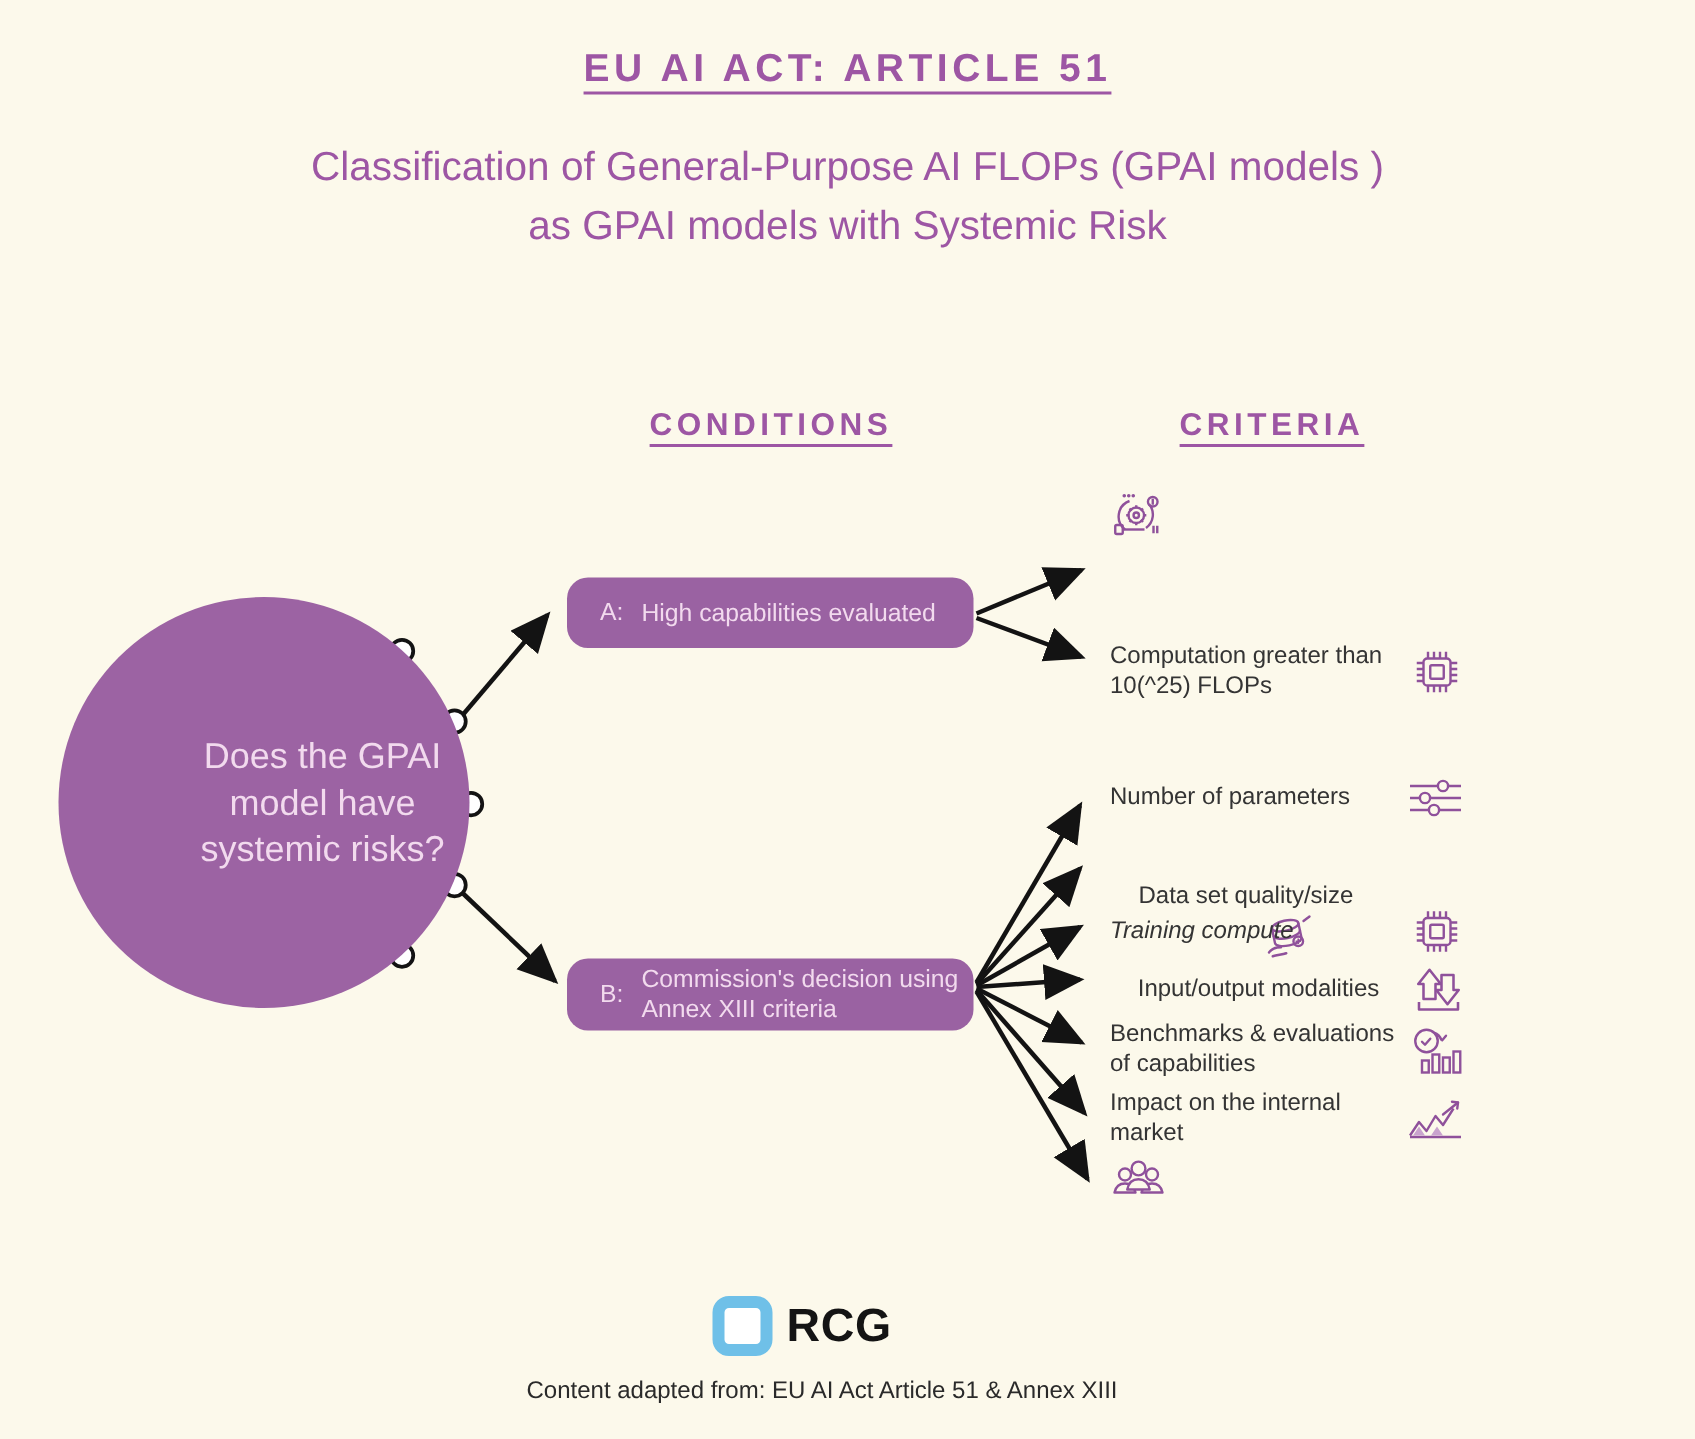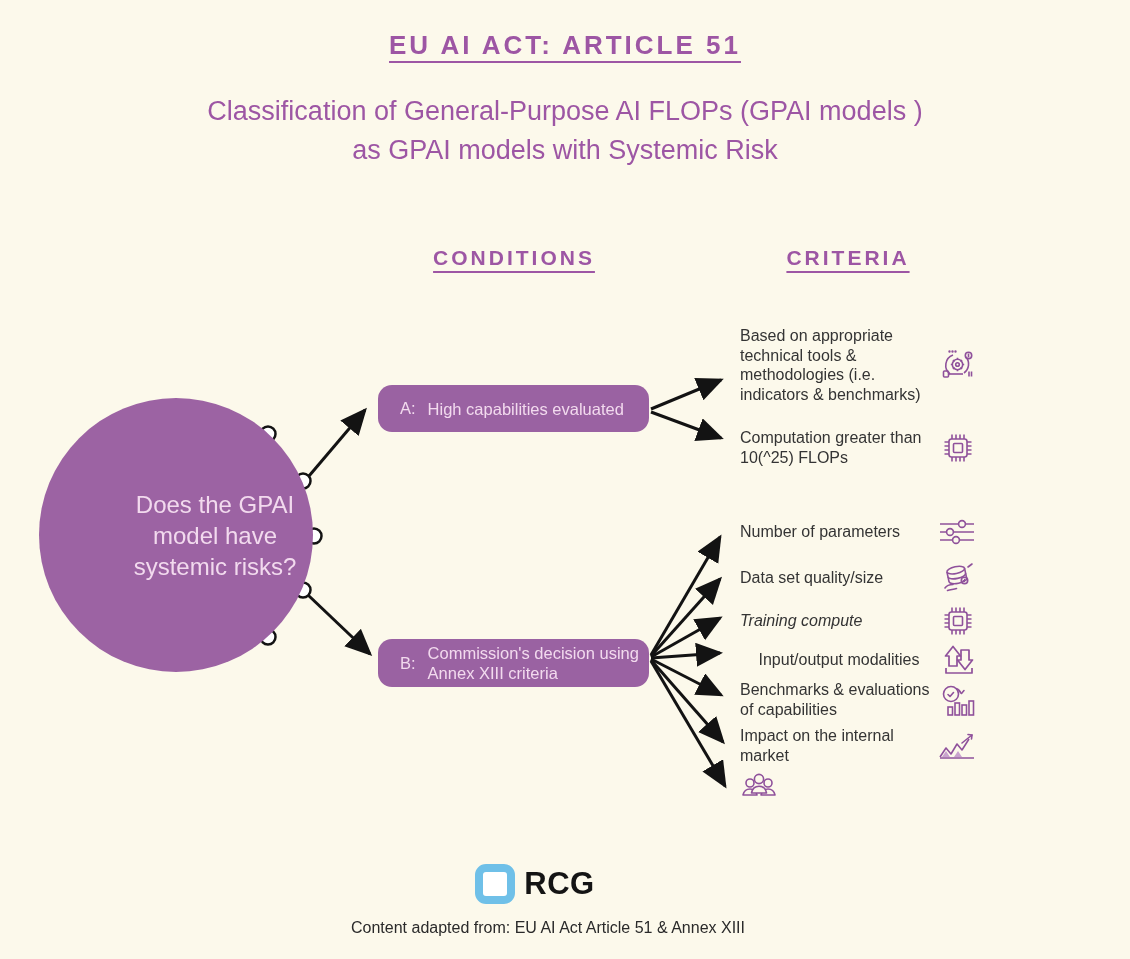--- a/index.html
+++ b/index.html
@@ -14,21 +14,21 @@
   .title{
     top:30px;left:0;width:1130px;text-align:center;
     font-size:26px;font-weight:600;letter-spacing:3px;color:#9D56A4;
     text-decoration:underline;text-underline-offset:7px;text-decoration-thickness:2px;
   }
   .subtitle{
     top:92px;left:0;width:1130px;text-align:center;
     font-size:27px;font-weight:500;line-height:39px;color:#9D56A4;
   }
   .col-header{
-    top:246px;text-align:center;
+    top:272px;text-align:center;
     font-size:21px;font-weight:600;letter-spacing:3px;color:#9D56A4;
     text-decoration:underline;text-underline-offset:6px;text-decoration-thickness:2px;
   }
   .col-header.conditions{left:378px;width:272px;}
   .col-header.criteria{left:758px;width:180px;}
 
   
   .question-circle{
     left:39px;top:398px;width:274px;height:274px;border-radius:50%;
     background:#9C63A3;display:flex;align-items:center;justify-content:flex-end;
@@ -55,21 +55,21 @@
     left:740px;width:236px;display:flex;align-items:center;
     justify-content:space-between;
   }
   .crit-text{
     width:198px;color:#343434;font-size:16px;line-height:19.5px;font-weight:500;
   }
   .crit-icon{flex:0 0 auto;}
   .r-a1{top:326px;}
   .r-a2{top:428px;}
   .r-b1{top:517px;}
-  .r-b2{top:561px;}
+  .r-b2{top:588px;flex-direction:column;}
   .r-b3{top:603px;font-style:italic;}
   .r-b4{top:642px;text-align:center;}
   .r-b5{top:680px;}
   .r-b6{top:726px;}
   .r-b7{top:771px;}
 
   .icon svg{display:block;}
 
   
   .connectors{left:0;top:0;pointer-events:none;}
@@ -139,21 +139,20 @@
 <div class="abs cond-box box-a">
   <span class="cond-prefix">A:</span>
   <span class="cond-label">High capabilities evaluated</span>
 </div>
 <div class="abs cond-box box-b">
   <span class="cond-prefix">B:</span>
   <span class="cond-label">Commission's decision using Annex XIII criteria</span>
 </div>
 
 <div class="abs crit-row r-a1">
-  <div class="crit-text">Based on appropriate technical tools &amp; methodologies (i.e. indicators &amp;  benchmarks)</div>
   <span class="crit-icon icon">
     <svg width="36" height="36" viewBox="0 0 36 36" fill="none" stroke="#8F519B" stroke-width="1.6">
       <path d="M10 27 A11 11 0 0 1 13 8"></path>
       <path d="M26 10 A11 11 0 0 1 24 26"></path>
       <circle cx="17.5" cy="17.5" r="5.2"></circle>
       <circle cx="17.5" cy="17.5" r="1.8"></circle>
       <path d="M17.5 10.8v2.2 M17.5 22v2.2 M10.8 17.5h2.2 M22 17.5h2.2 M13 13l1.5 1.5 M20.5 20.5L22 22 M22 13l-1.5 1.5 M14.5 20.5L13 22"></path>
       <circle cx="28.5" cy="8.5" r="3.2"></circle>
       <path d="M28.5 6.5v4"></path>
       <rect x="3.5" y="24" width="5" height="6" rx="1"></rect>

